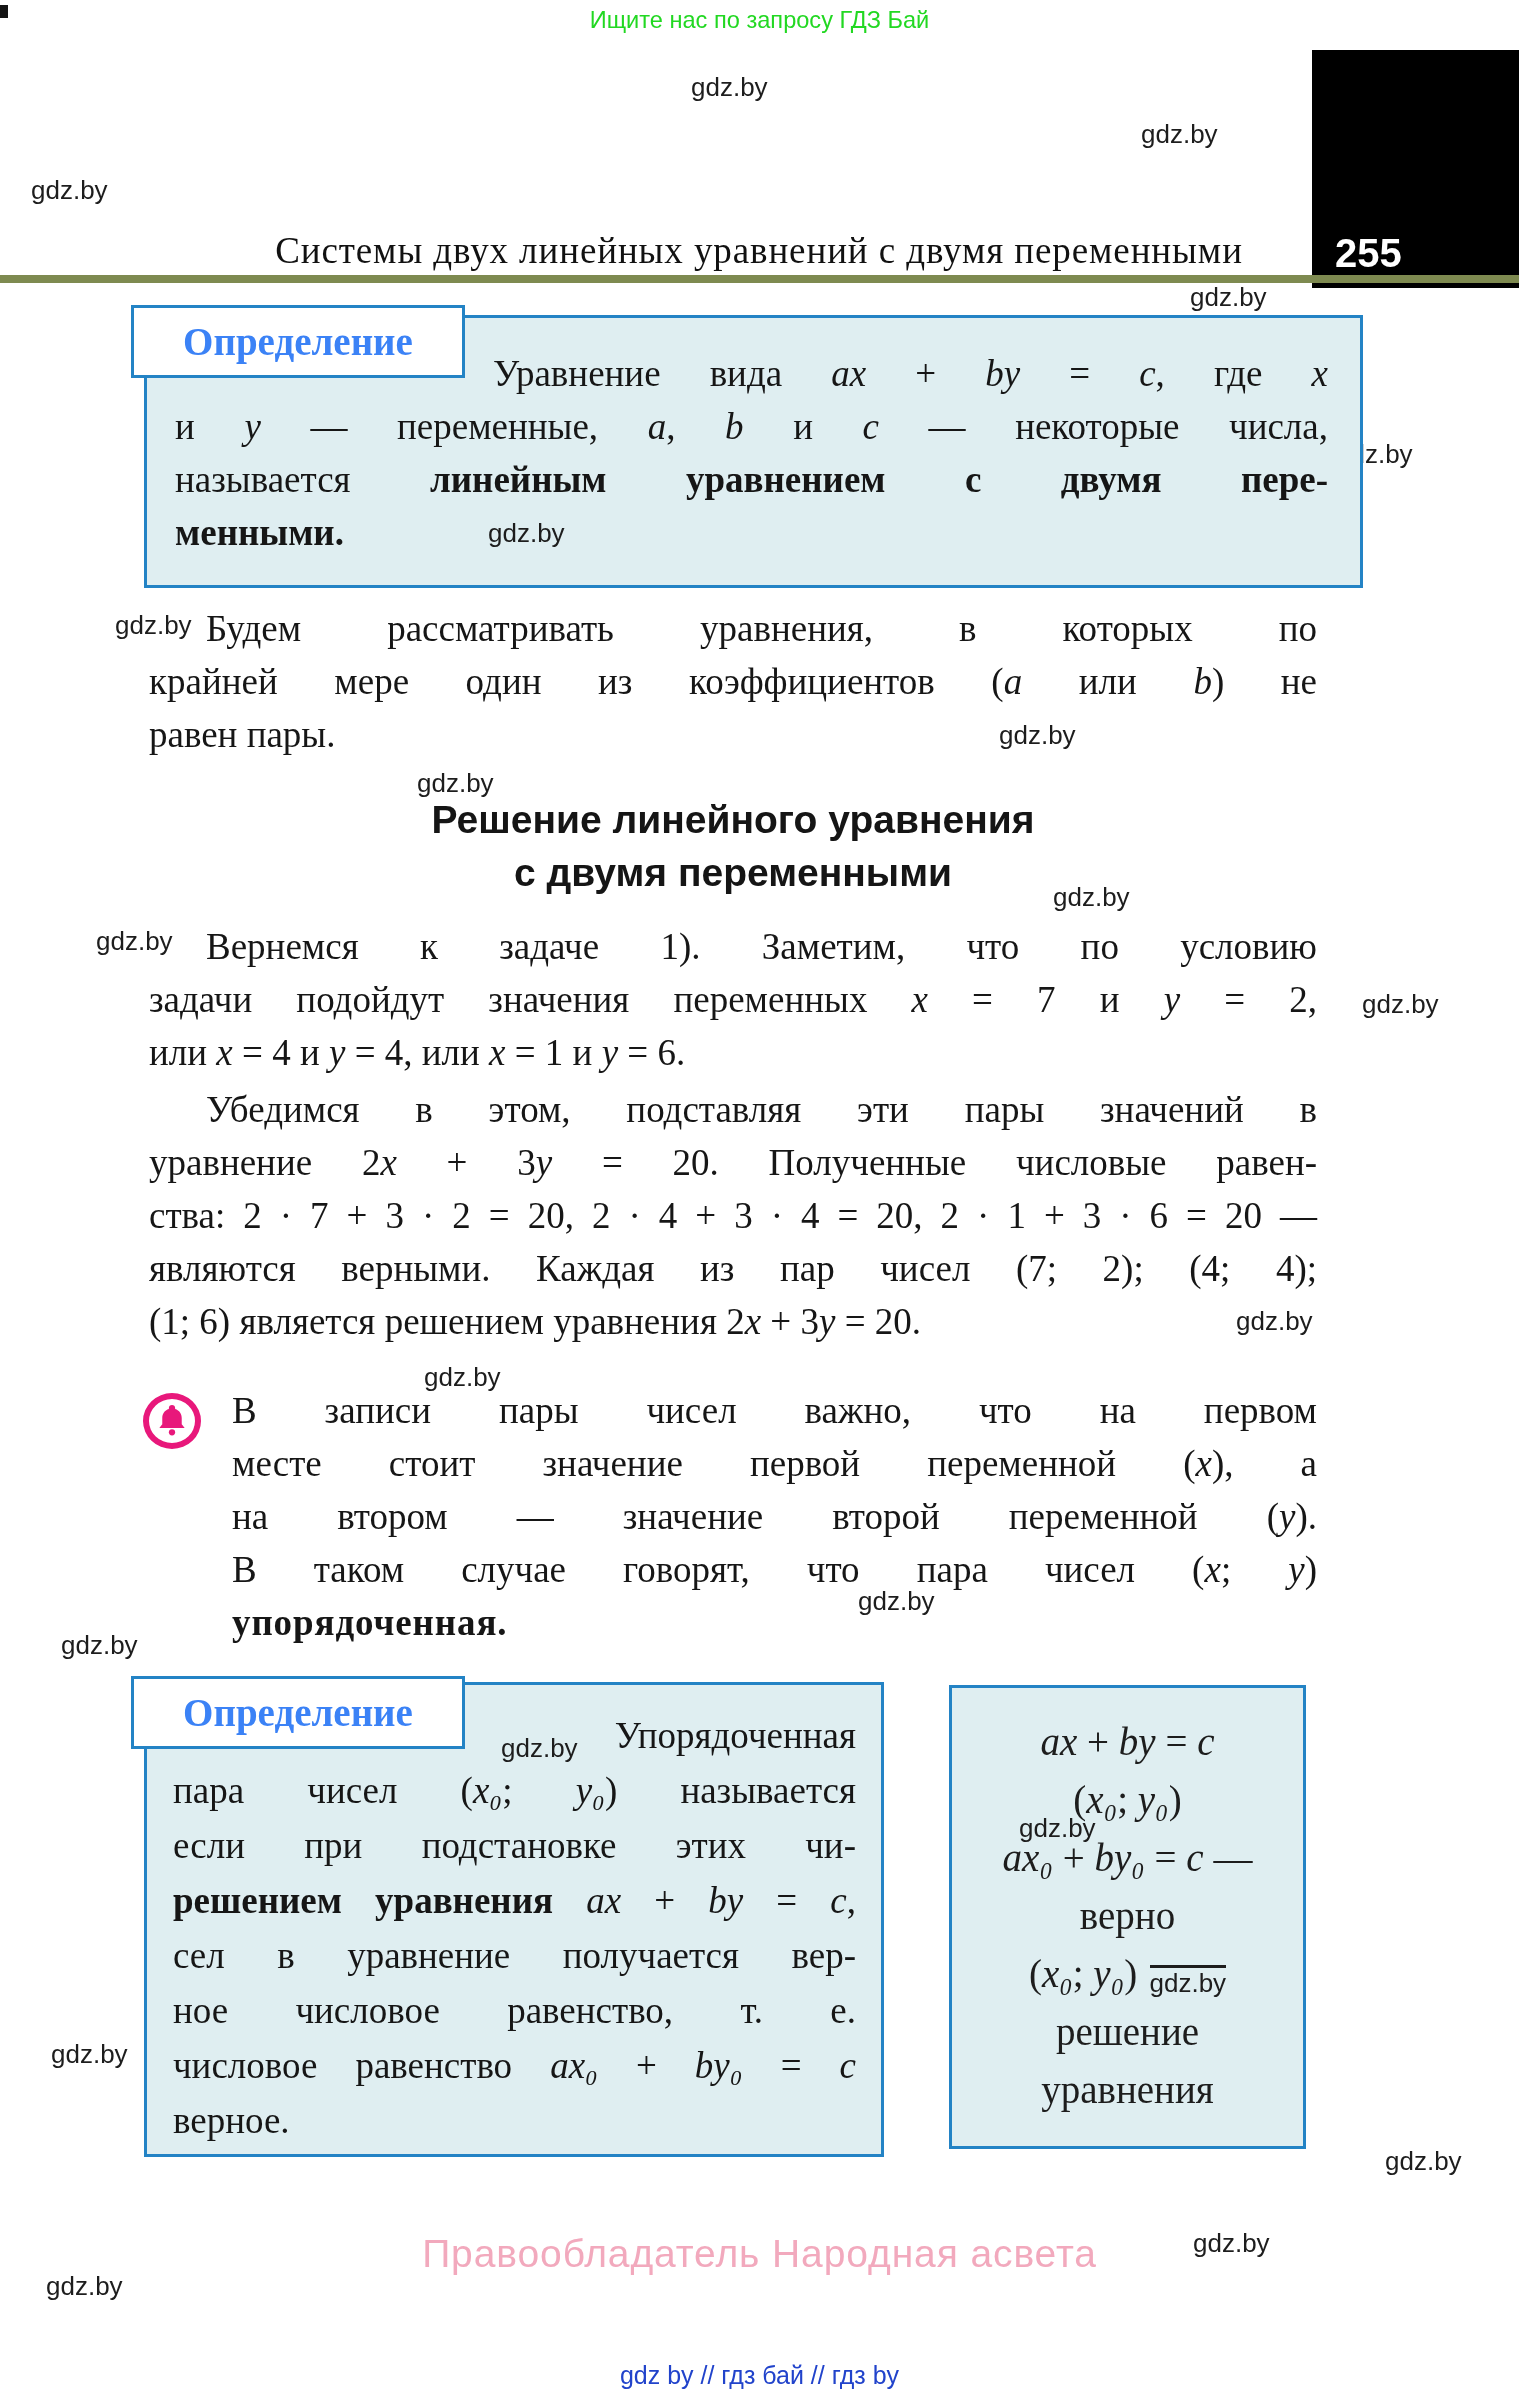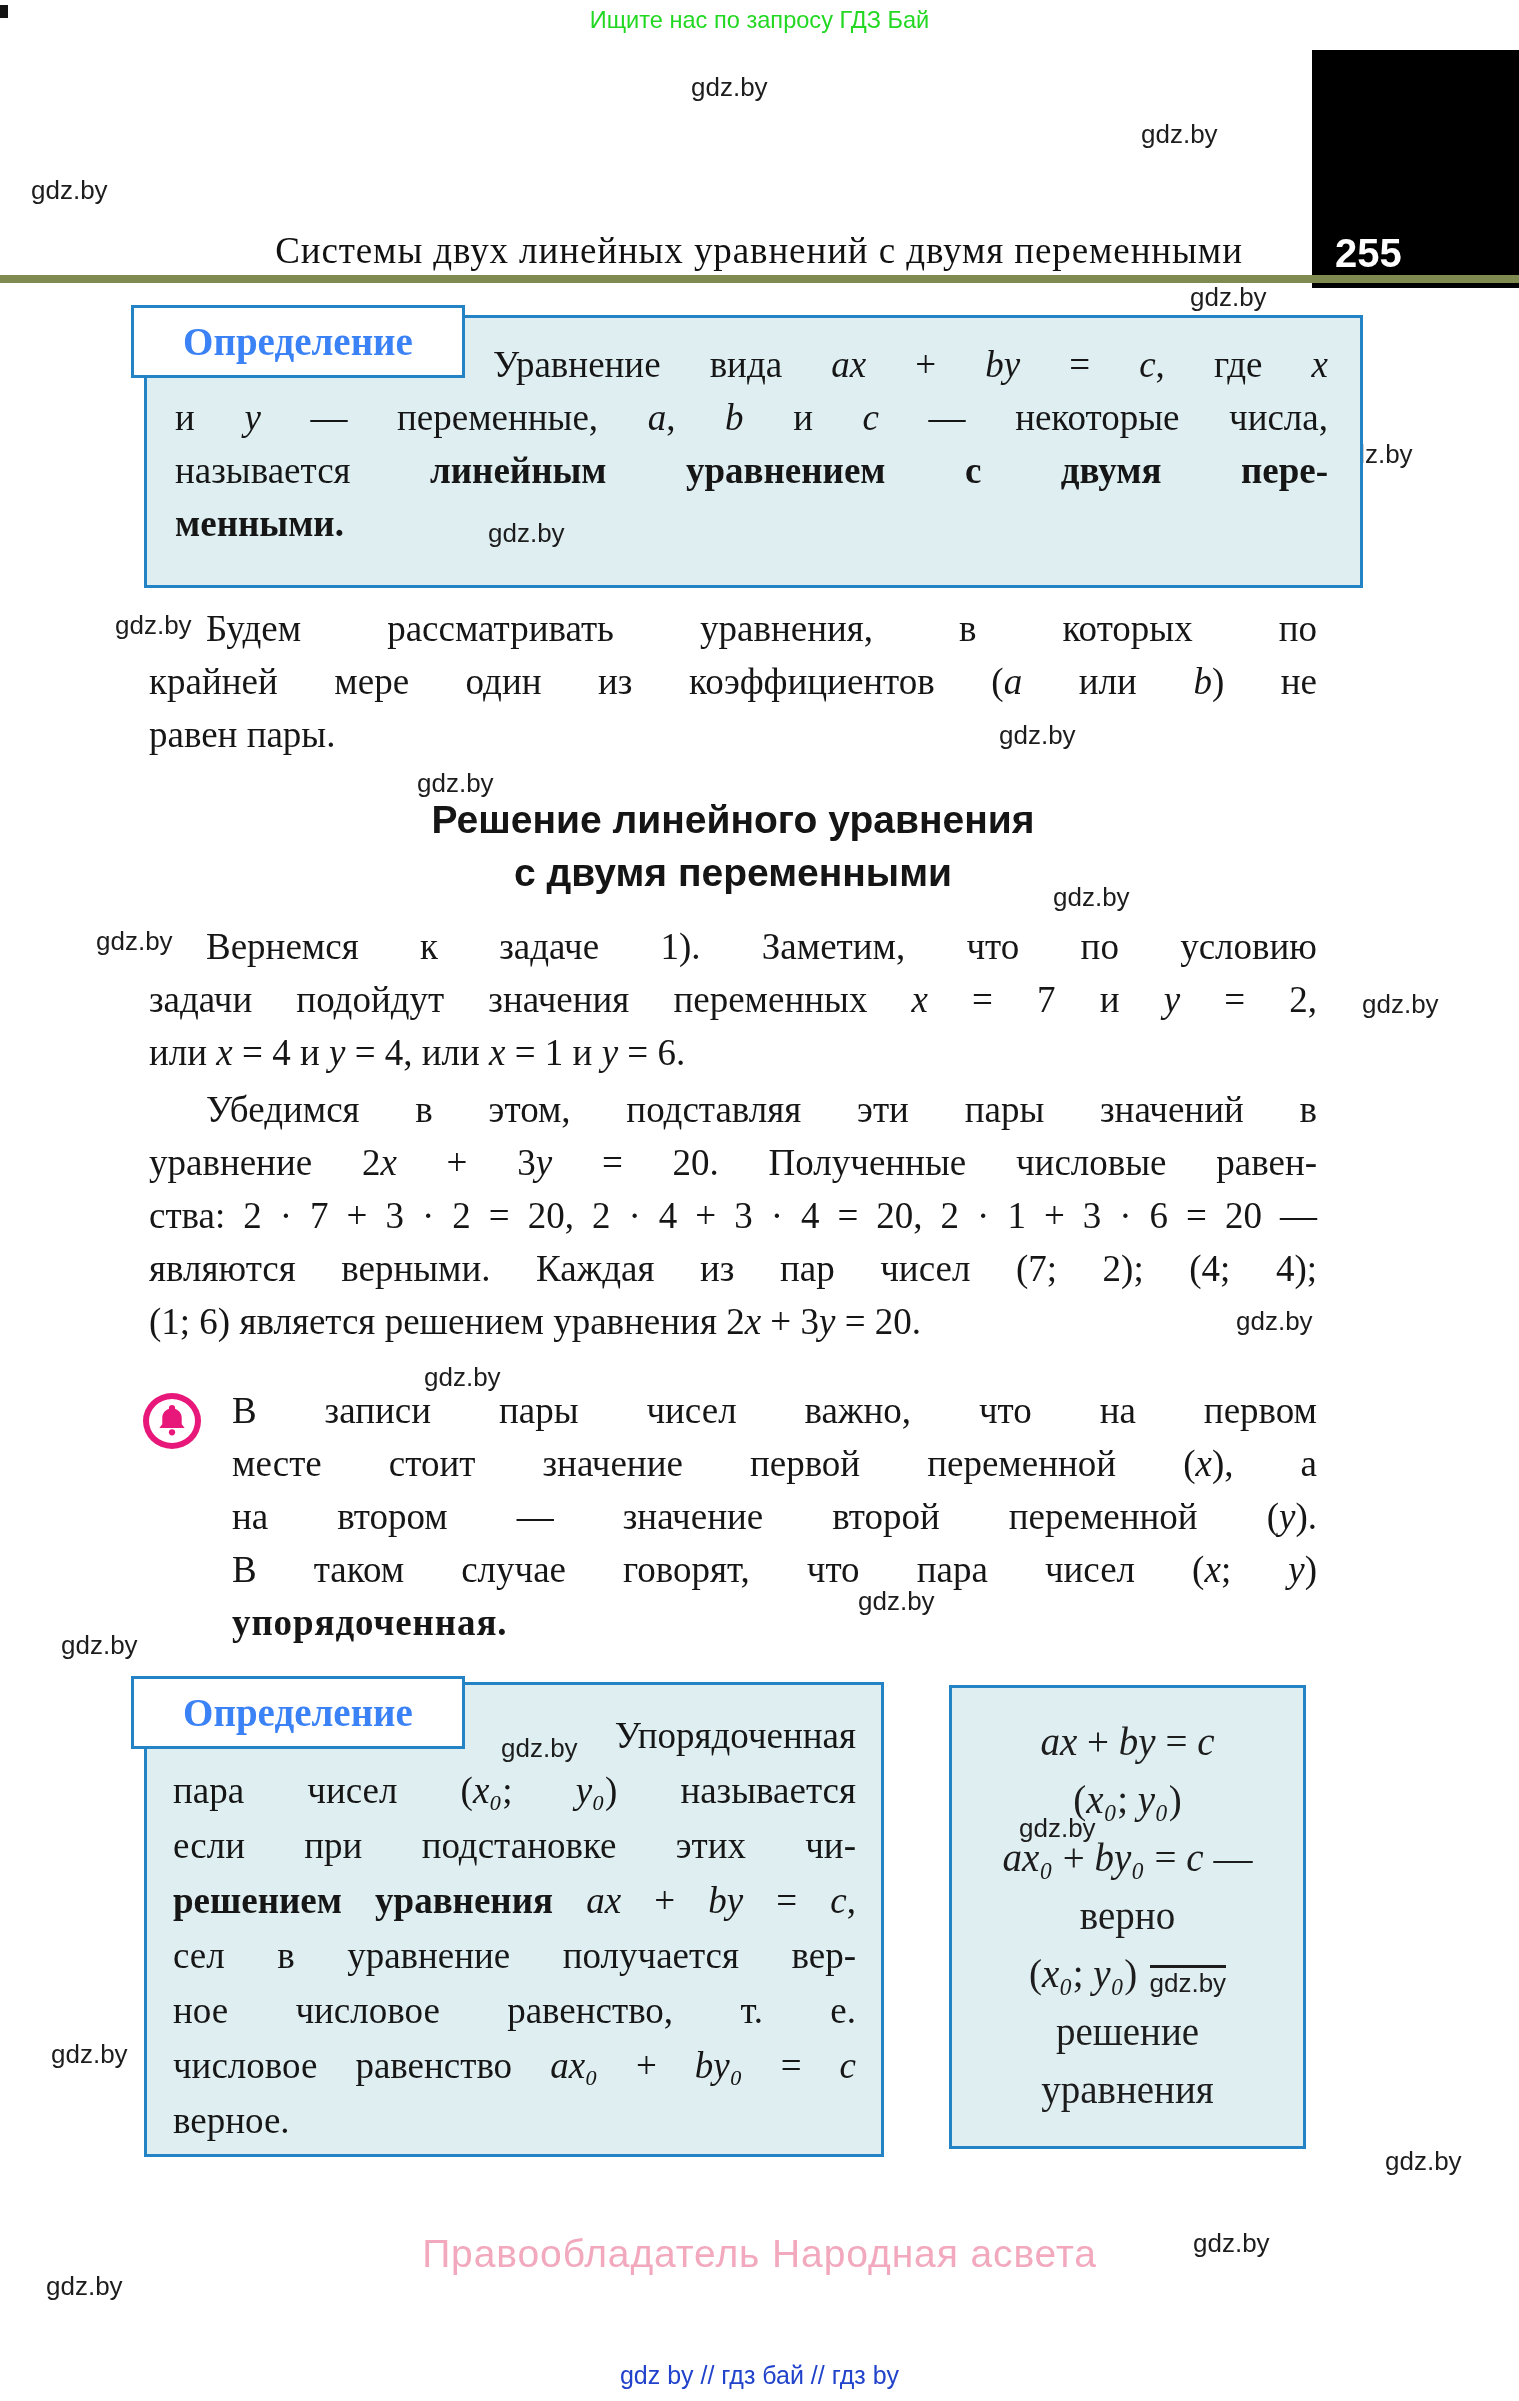--- a/index.html
+++ b/index.html
@@ -25,21 +25,21 @@
   .defbox{position:absolute;background:#dfeef1;border:3.5px solid #2383c5;}
   .defbox1{left:144px;top:315px;width:1153px;height:247px;padding:20px 31.5px 0 28px;box-sizing:content-box;}
   .defbox1 .line{line-height:53px;}
   .defbox2{left:144px;top:1682px;width:683px;height:446px;padding:23px 24.5px 0 26px;}
   .defbox2 .line{line-height:55px;}
   .def-label{position:absolute;width:328px;height:67px;background:#ffffff;border:3.5px solid #2383c5;
              text-align:center;line-height:67px;font-weight:bold;font-size:39px;color:#3b82f6;z-index:3;}
   .def-label1{left:131px;top:305px;}
   .def-label2{left:131px;top:1676px;}
   .defbox .line{font-size:37px;}
-  .indent-first{margin-left:318px;}
+  .indent-first{margin-left:318px;margin-top:9px;}
 
   
   .tblock{position:absolute;}
   .line{font-size:37px;line-height:53px;white-space:normal;}
   .j{text-align:justify;text-align-last:justify;text-justify:inter-word;}
   .jl{text-align:left;text-align-last:left;}
   .jr{text-align:right;text-align-last:right;}
   .jc{text-align:center;text-align-last:center;}
   .fi{text-indent:57px;}
 

